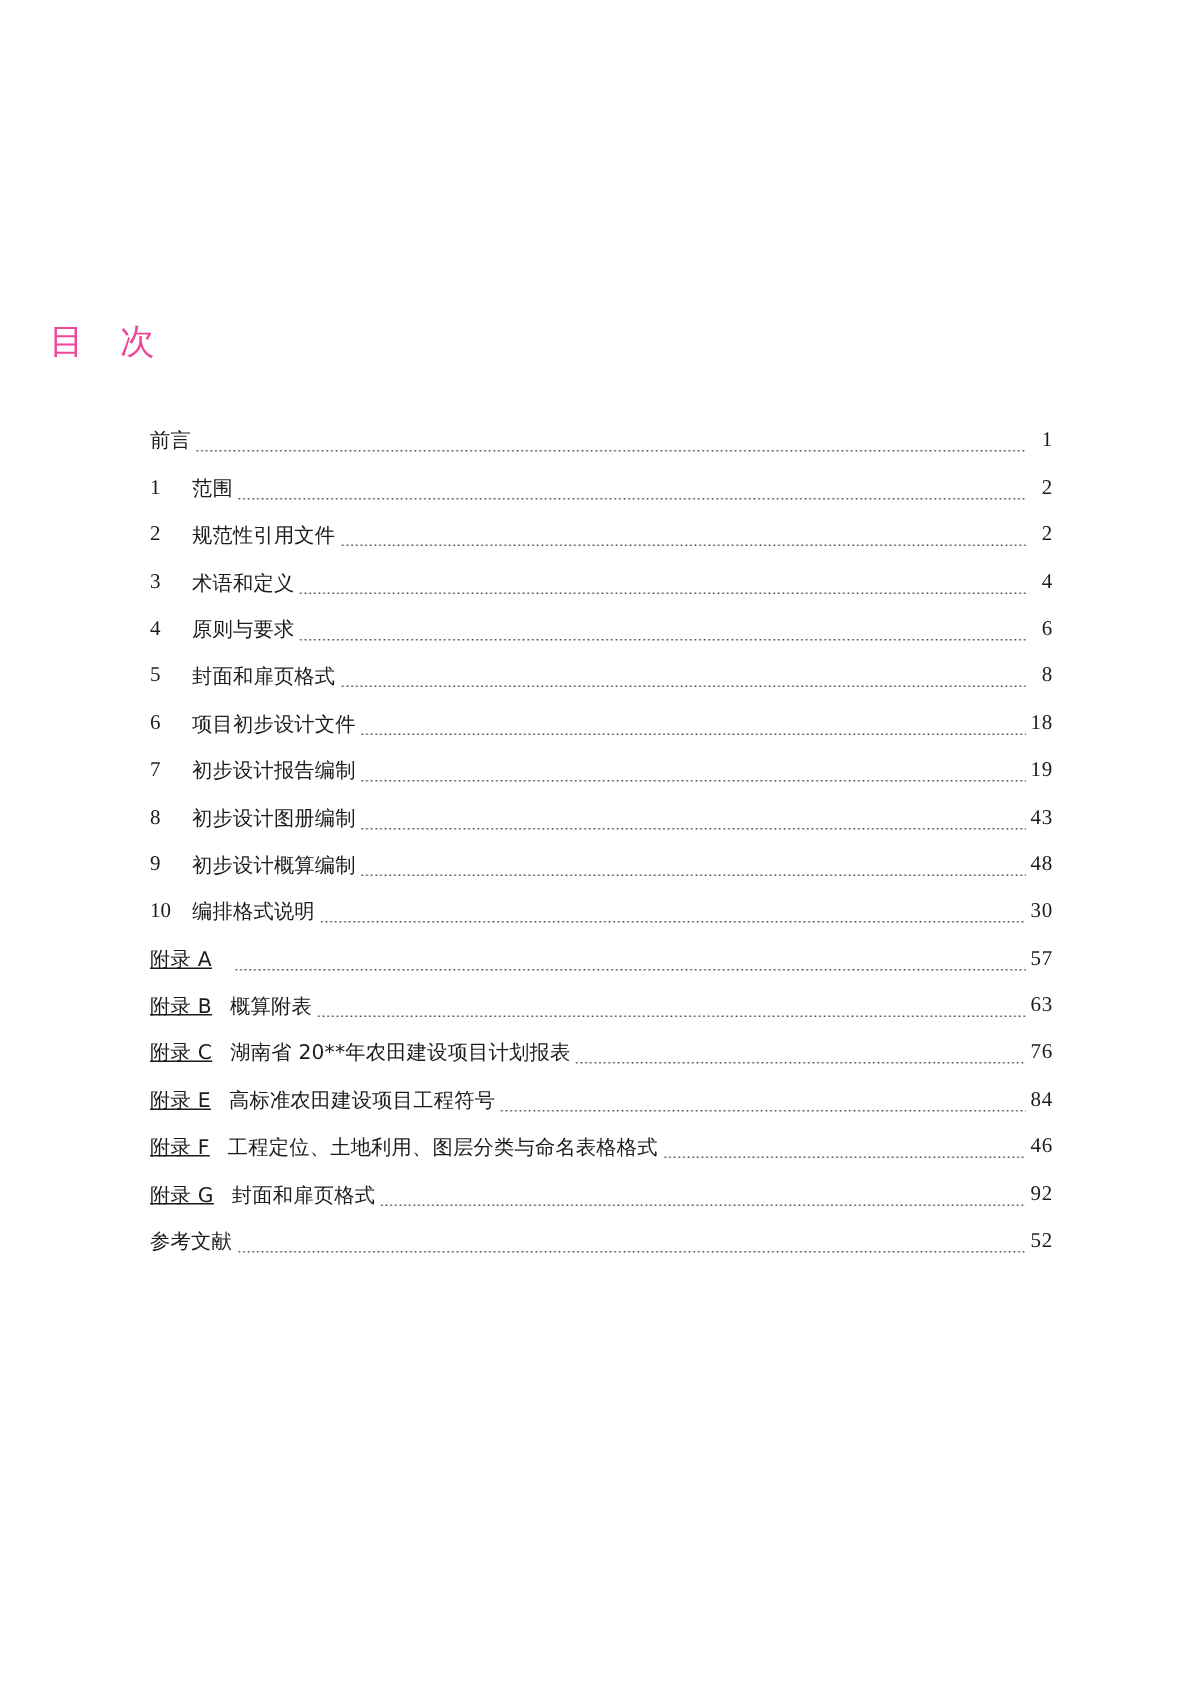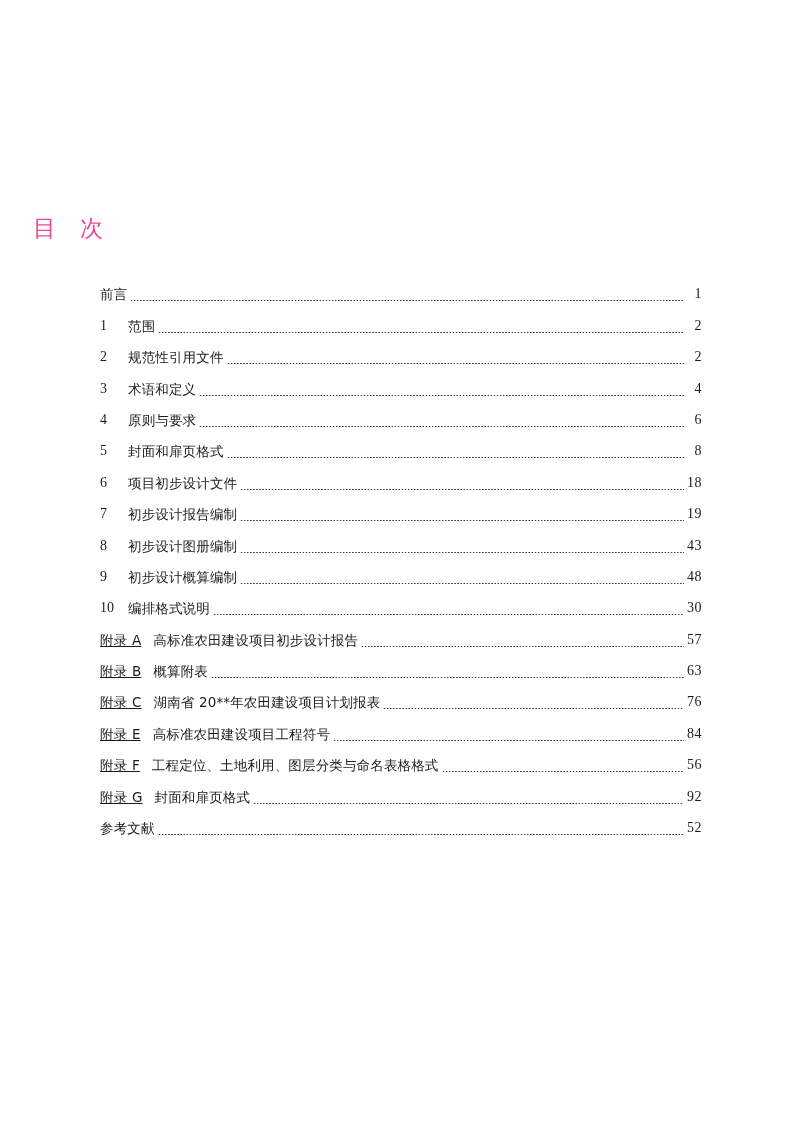--- a/index.html
+++ b/index.html
@@ -199,21 +199,20 @@
       <div class="toc-row">
         <span class="toc-num wide">10</span>
         <span class="toc-gap"></span>
         <span class="toc-label">编排格式说明</span>
         <span class="toc-leader"></span>
         <span class="toc-page">30</span>
       </div>
       <div class="toc-row">
         <span class="toc-annex">附录 A</span>
         <span class="toc-gap"></span>
-        <span class="toc-label">高标准农田建设项目初步设计报告</span>
         <span class="toc-leader"></span>
         <span class="toc-page">57</span>
       </div>
       <div class="toc-row">
         <span class="toc-annex">附录 B</span>
         <span class="toc-gap"></span>
         <span class="toc-label">概算附表</span>
         <span class="toc-leader"></span>
         <span class="toc-page">63</span>
       </div>
@@ -229,21 +228,21 @@
         <span class="toc-gap"></span>
         <span class="toc-label">高标准农田建设项目工程符号</span>
         <span class="toc-leader"></span>
         <span class="toc-page">84</span>
       </div>
       <div class="toc-row">
         <span class="toc-annex">附录 F</span>
         <span class="toc-gap"></span>
         <span class="toc-label">工程定位、土地利用、图层分类与命名表格格式</span>
         <span class="toc-leader"></span>
-        <span class="toc-page">56</span>
+        <span class="toc-page">46</span>
       </div>
       <div class="toc-row">
         <span class="toc-annex">附录 G</span>
         <span class="toc-gap"></span>
         <span class="toc-label">封面和扉页格式</span>
         <span class="toc-leader"></span>
         <span class="toc-page">92</span>
       </div>
       <div class="toc-row">
         <span class="toc-label">参考文献</span>

